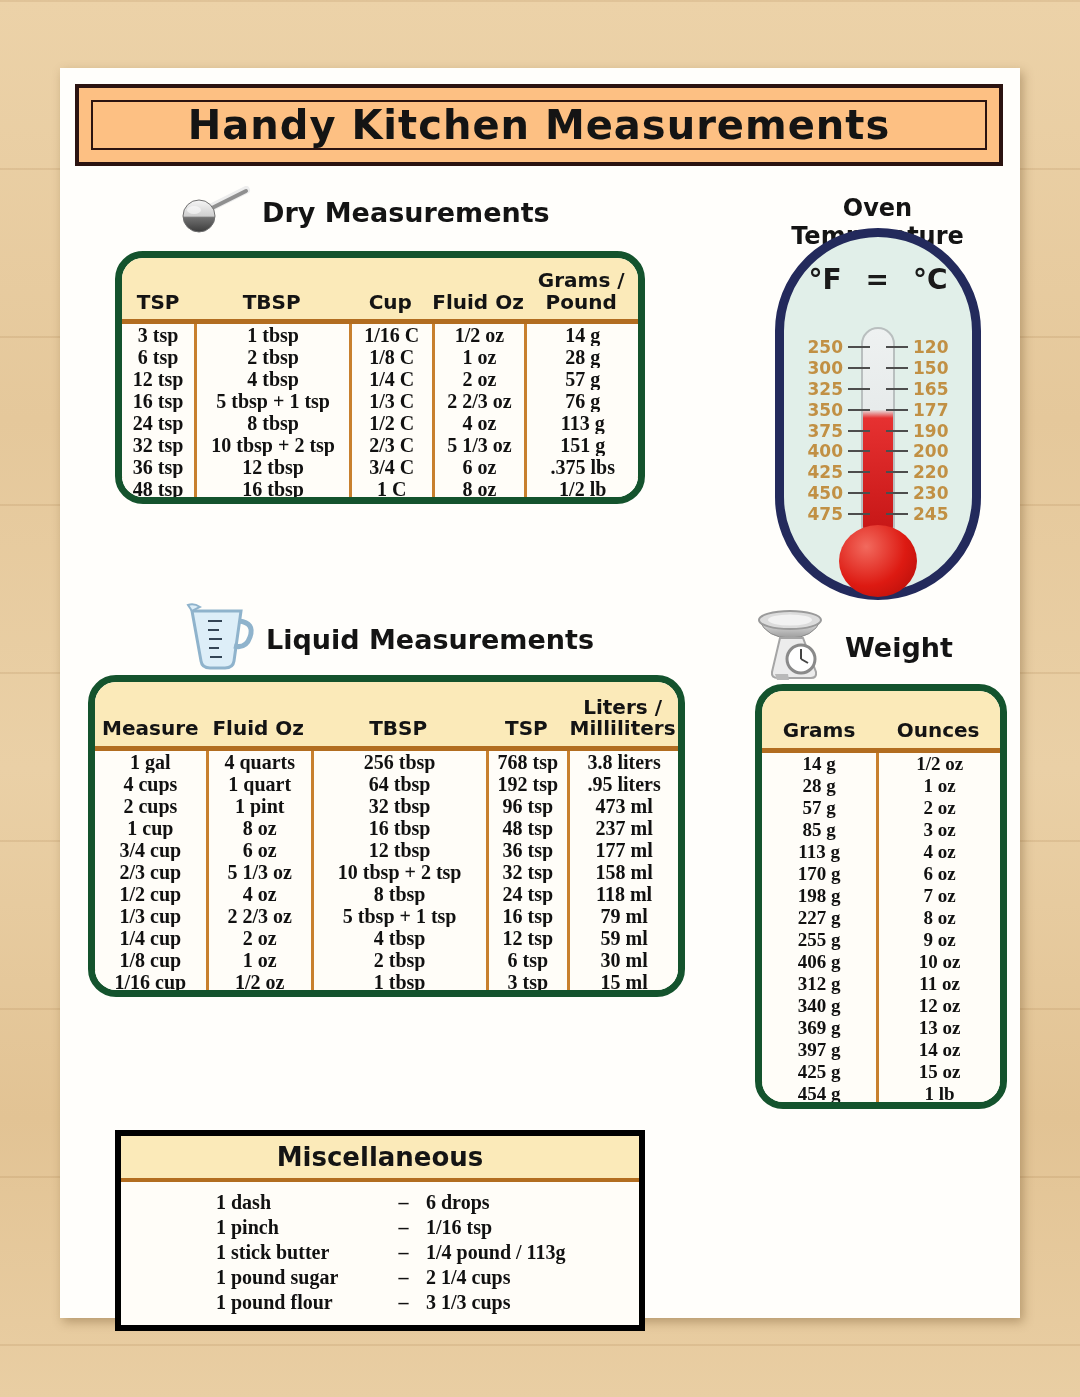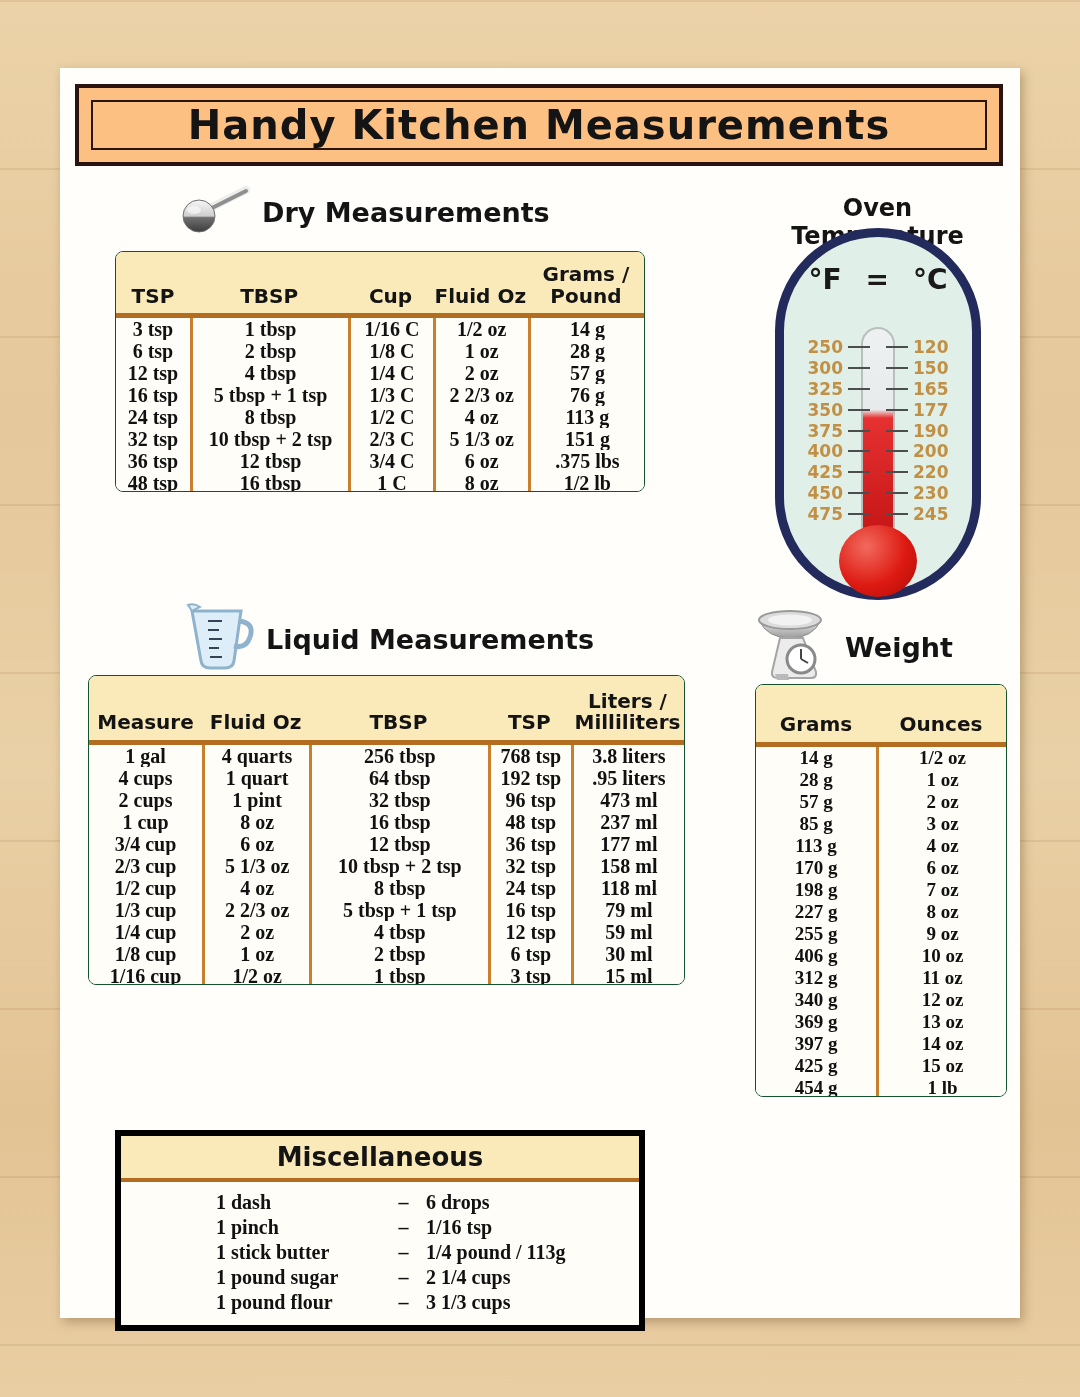--- a/index.html
+++ b/index.html
@@ -29,22 +29,22 @@
     display:flex;align-items:center;justify-content:center;box-sizing:border-box;
   }
   .title-text{font-size:40px;font-weight:700;color:#141414;letter-spacing:1px;}
   
   .sect-head{position:absolute;display:flex;align-items:center;gap:10px;}
   .sect-title{font-size:27px;font-weight:700;color:#141414;white-space:nowrap;}
   .oven-title{position:absolute;left:700px;top:126px;width:235px;text-align:center;
     font-size:24px;font-weight:700;color:#141414;}
   
   .meas-table{
-    position:absolute;background:#fffdf8;border:1px solid #14532d;
-    border-radius:8px;overflow:hidden;box-sizing:border-box;
+    position:absolute;background:#fffdf8;border:7px solid #14532d;
+    border-radius:28px;overflow:hidden;box-sizing:border-box;
   }
   .thead{background:#fbeab9;border-bottom:5px solid #b26d20;}
   .thead .row{display:grid;align-items:end;}
   .thead .cell{
     text-align:center;font-weight:700;font-size:20px;line-height:1.08;
     white-space:pre-line;padding-bottom:6px;color:#141414;
   }
   .tbody .row{display:grid;height:19px;}
   .tbody .row + .row{border-top:3px solid #c8802e;}
   .tbody .cell + .cell{border-left:3px solid #c8802e;}

